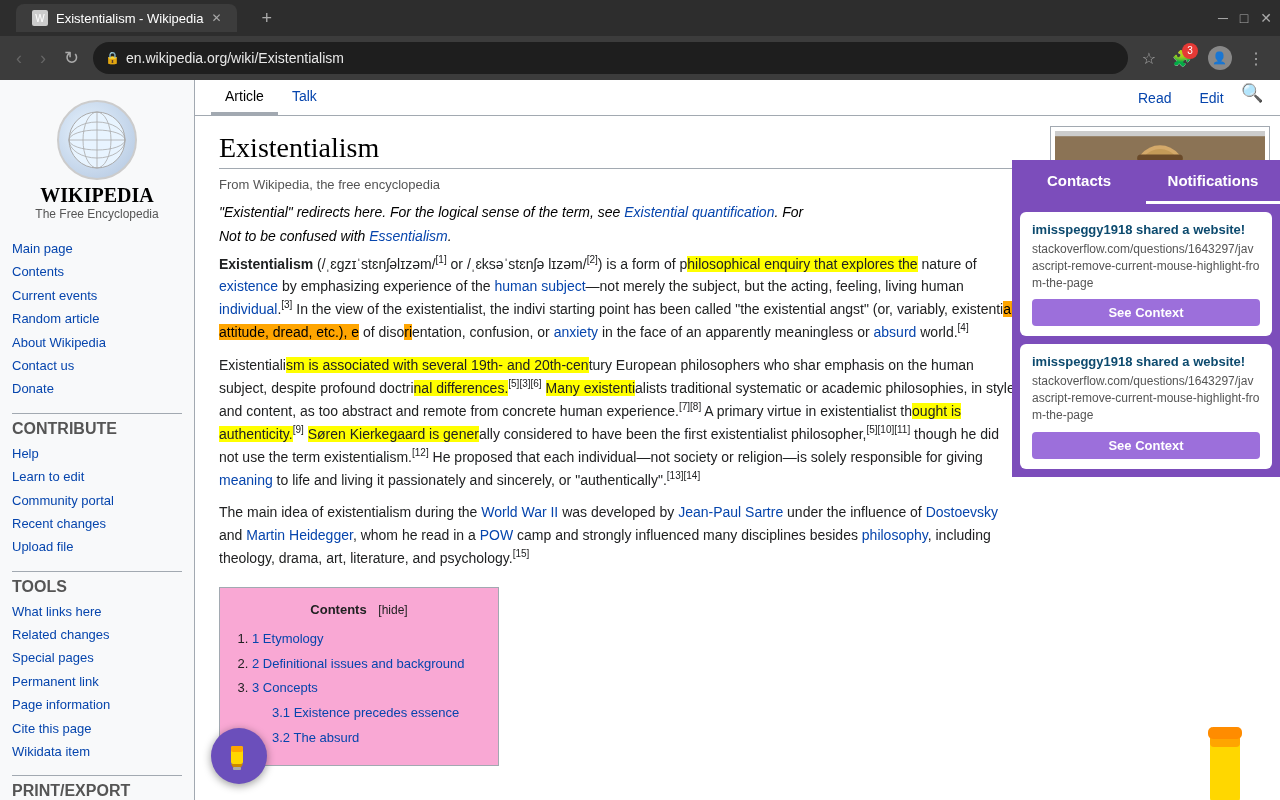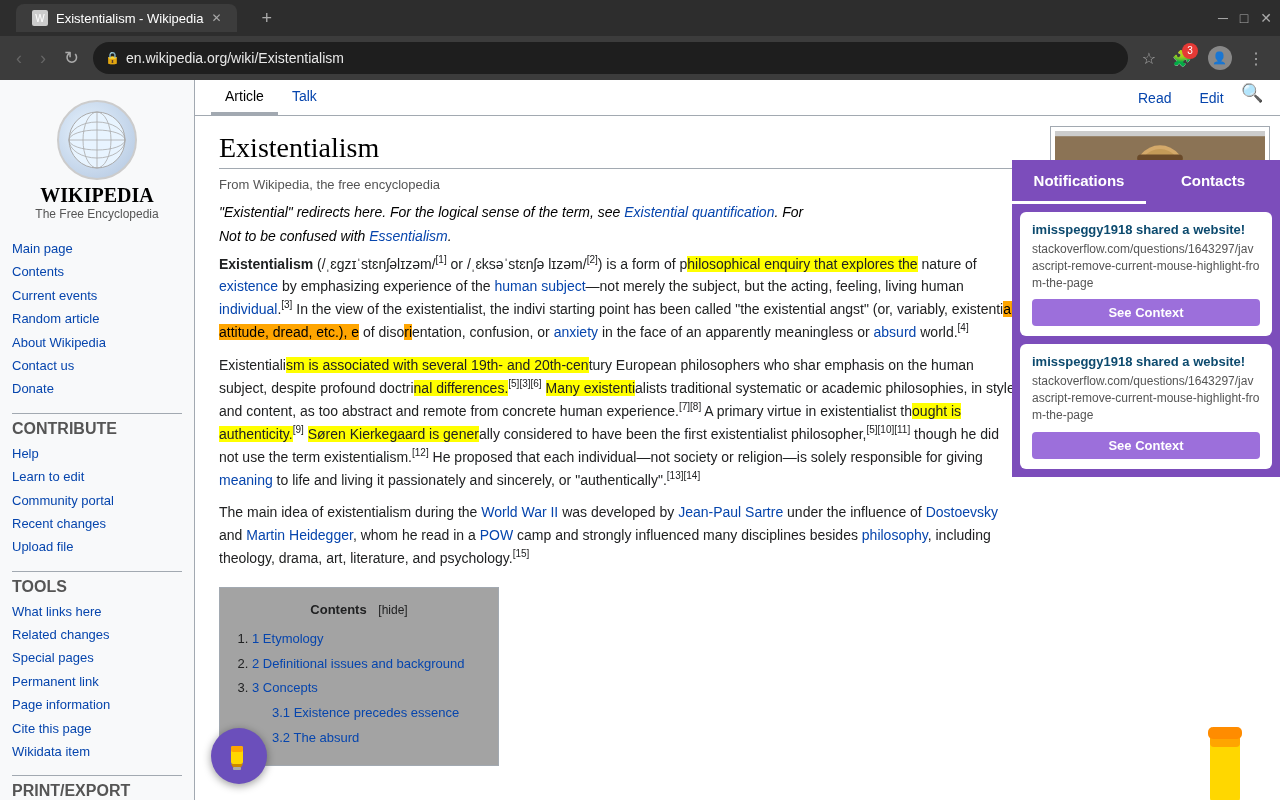--- a/index.html
+++ b/index.html
@@ -53,21 +53,21 @@
     .wiki-from { font-size: 13px; color: #555; margin-bottom: 12px; }
     .wiki-note { font-size: 14px; font-style: italic; margin-bottom: 8px; color: #000; }
     .wiki-note a { color: #0645ad; text-decoration: none; }
     .wiki-body { font-size: 14px; line-height: 1.6; color: #202122; }
     .wiki-body p { margin-bottom: 10px; }
     .wiki-body a { color: #0645ad; text-decoration: none; }
     .wiki-body sup { font-size: 10px; }
     .highlight-yellow { background-color: #ffff00; }
     .highlight-orange { background-color: #ffa500; color: #000; }
     .bold { font-weight: bold; }
-    .wiki-toc { border: 1px solid #a2a9b1; background: #a3a3a3; display: inline-block; padding: 12px 16px; font-size: 13px; margin-top: 8px; min-width: 280px; }
+    .wiki-toc { border: 1px solid #a2a9b1; background: #f9a8d4; display: inline-block; padding: 12px 16px; font-size: 13px; margin-top: 8px; min-width: 280px; }
     .wiki-toc-title { font-weight: bold; text-align: center; margin-bottom: 8px; }
     .wiki-toc ol { margin-left: 16px; }
     .wiki-toc li { margin: 4px 0; }
     .wiki-toc a { color: #0645ad; text-decoration: none; }
     .wiki-toc .sub-toc { margin-left: 20px; list-style: none; }
 
     
     .wiki-right-sidebar { width: 240px; padding: 10px; flex-shrink: 0; overflow: hidden; }
     .wiki-image-box { border: 1px solid #a2a9b1; padding: 4px; margin-bottom: 8px; font-size: 12px; }
     .wiki-image-collage { display: grid; grid-template-columns: 1fr 1fr; gap: 2px; background: #000; }
@@ -332,22 +332,22 @@
             <rect x="6" y="4" width="12" height="6" rx="2" fill="#FFA500"></rect>
             <polygon points="6,22 18,22 15,27 9,27" fill="#CC8800"></polygon>
             <rect x="8" y="25" width="8" height="3" rx="1" fill="#aaa"></rect>
           </svg>
         </div>
       </div>
     </div>
 
     <div class="notification-panel">
       <div class="notif-tabs">
+        <div class="notif-tab">Contacts</div>
         <div class="notif-tab active">Notifications</div>
-        <div class="notif-tab">Contacts</div>
       </div>
       <div class="notif-cards">
 
         <div class="notif-card">
           <div class="notif-card-header">imisspeggy1918 shared a website!</div>
           <div class="notif-card-url">stackoverflow.com/questions/1643297/javascript-remove-current-mouse-highlight-from-the-page</div>
           <button class="notif-see-context-btn">See Context</button>
         </div>
 
         <div class="notif-card">

